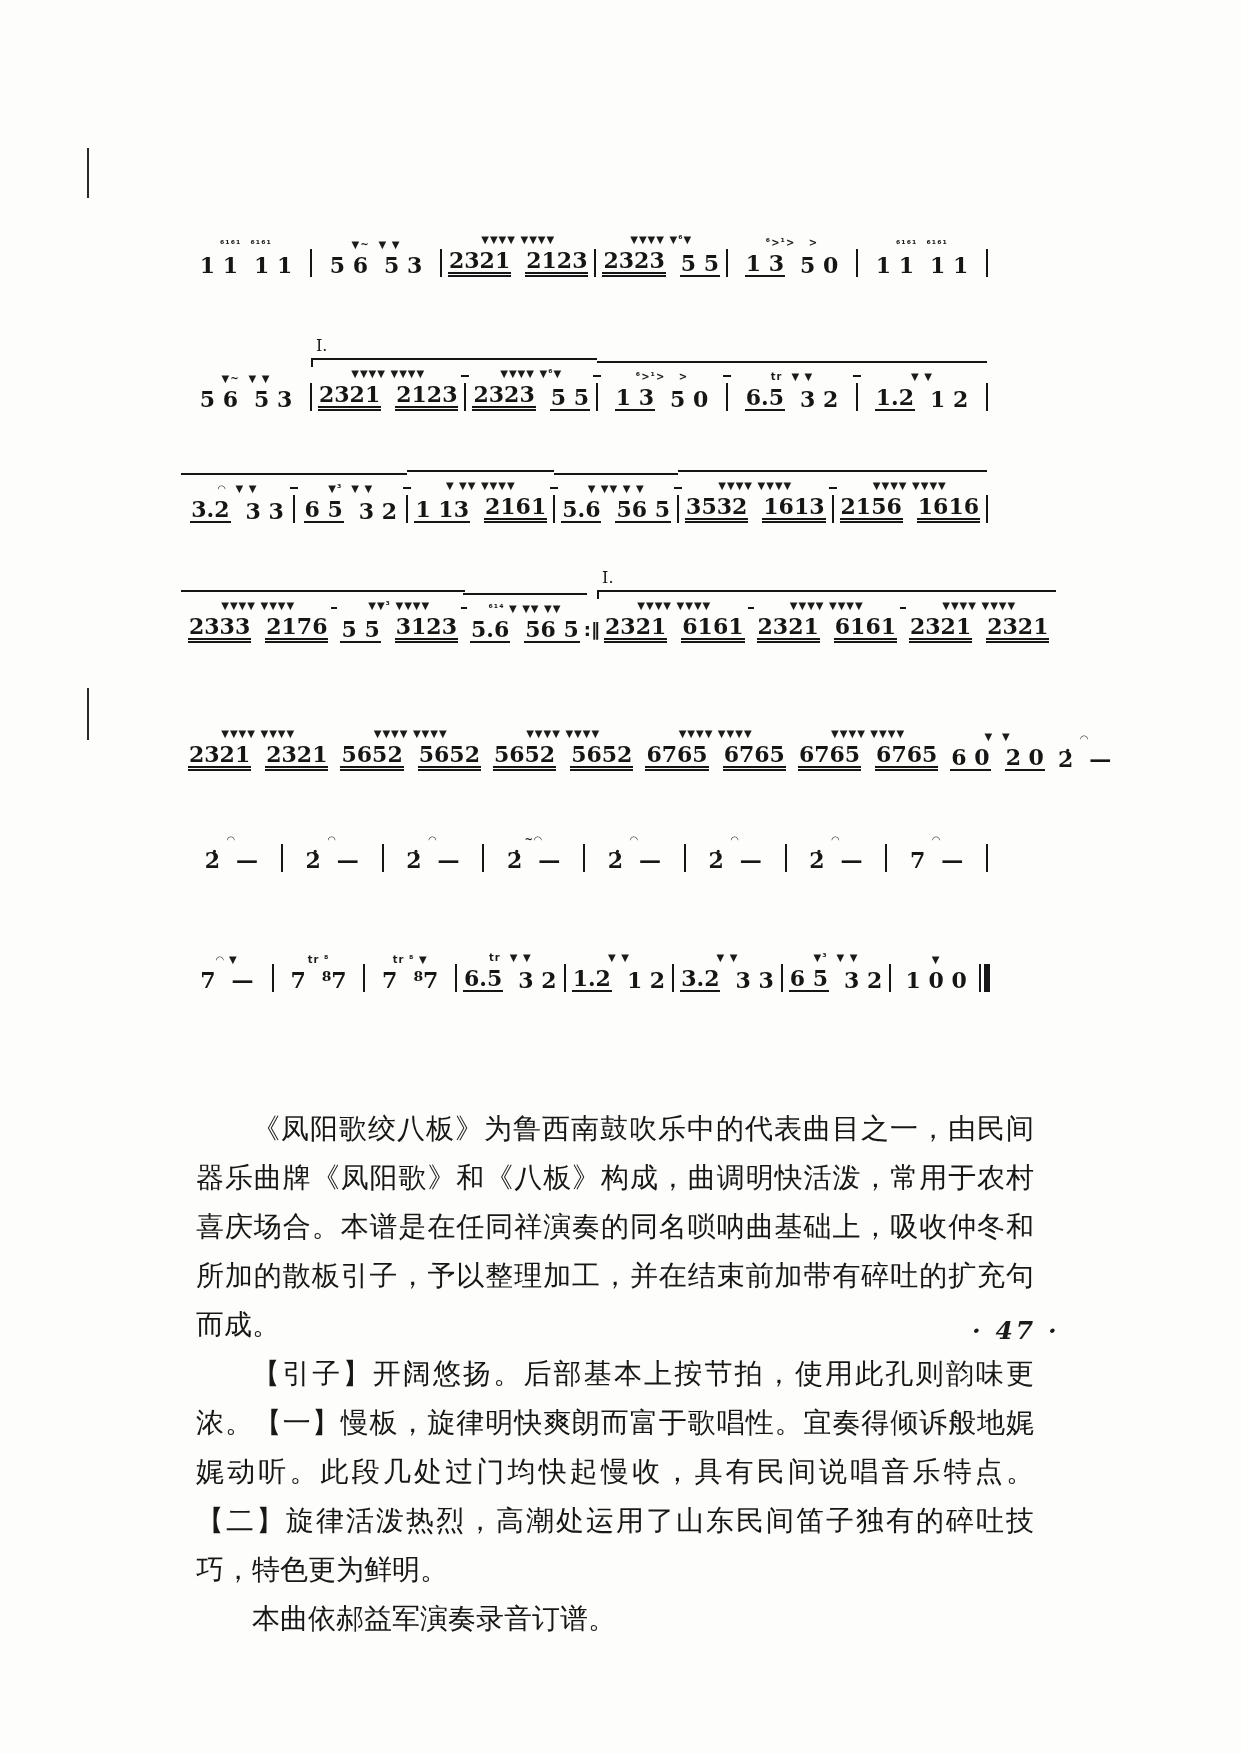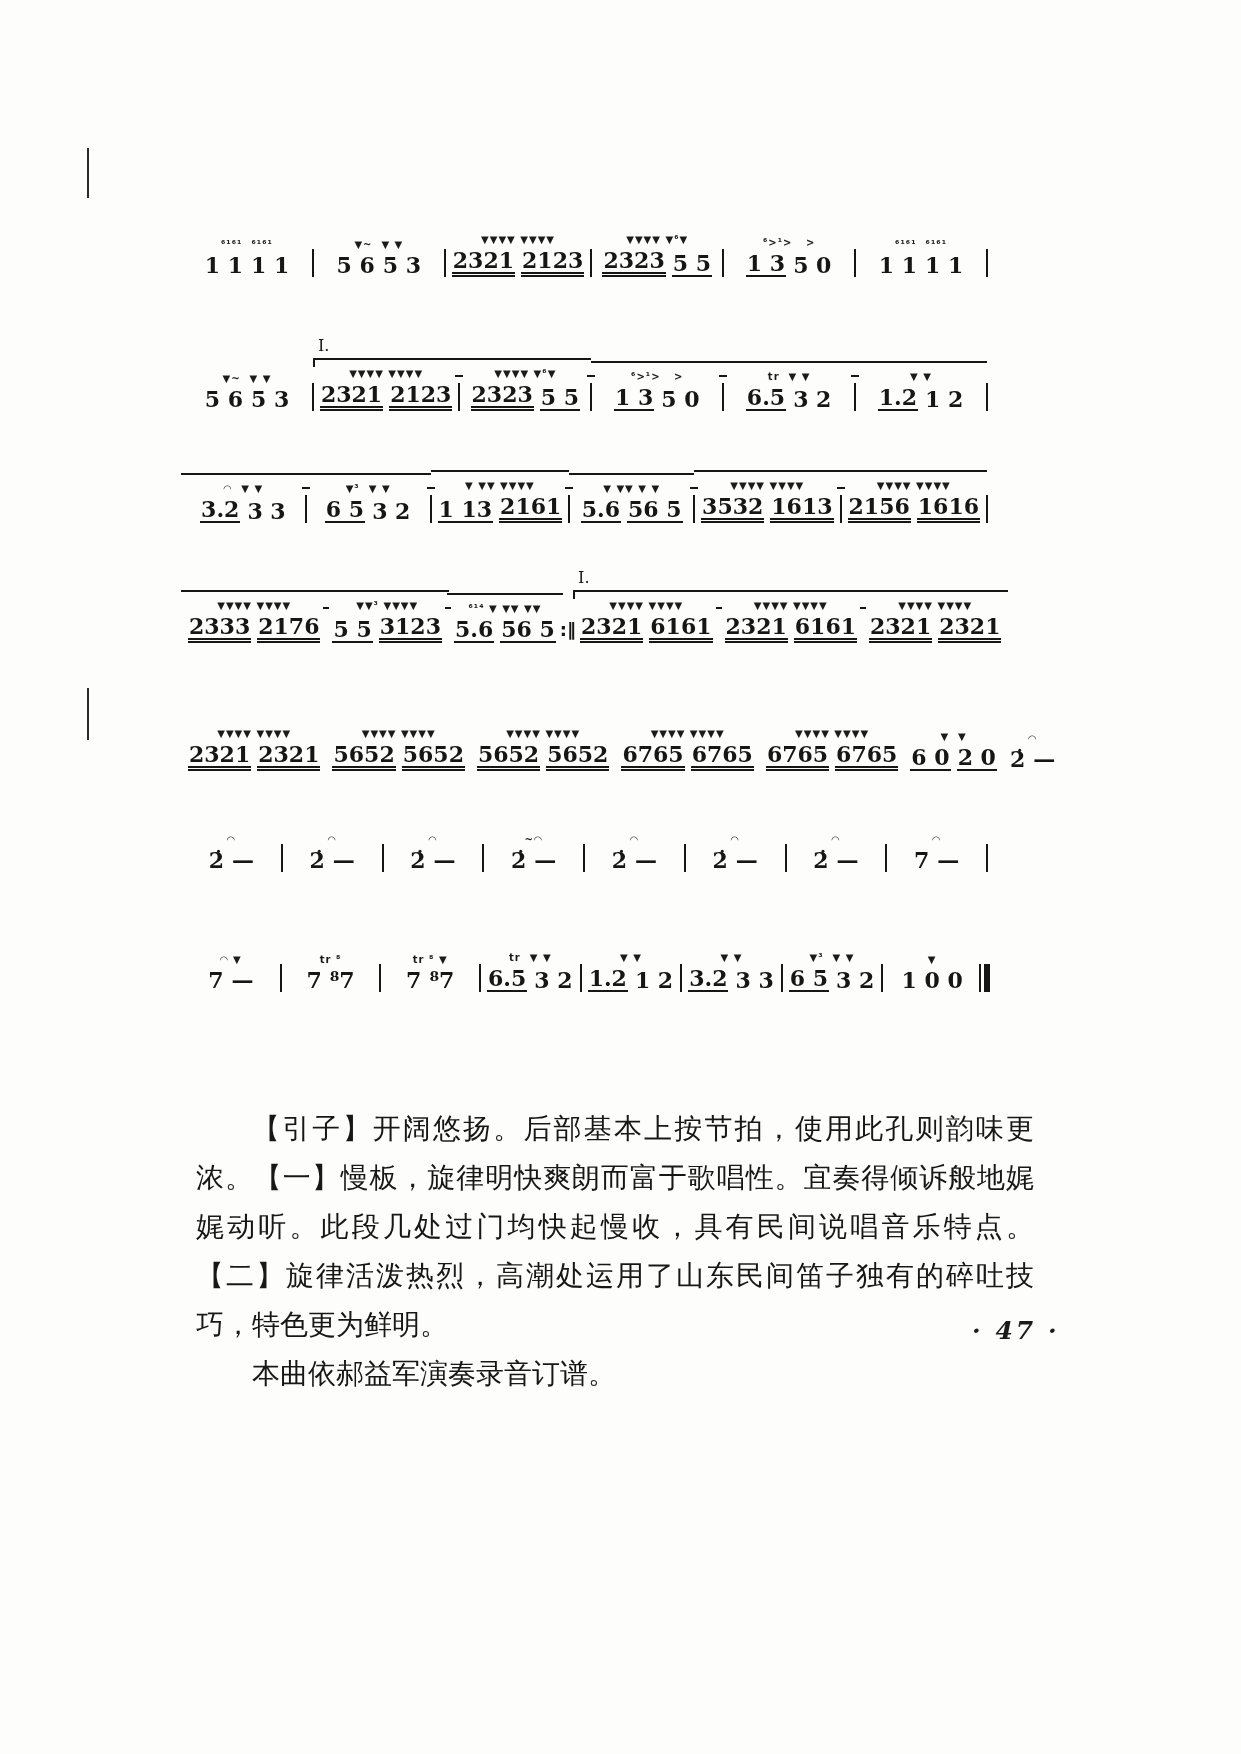--- a/index.html
+++ b/index.html
@@ -5,21 +5,21 @@
   html,body{margin:0;padding:0;background:#9a9a9a;}
   .page{position:relative;width:1241px;height:1754px;margin:0 auto;background:#fdfdfb;color:#161616;overflow:hidden;}
   .margin-mark{position:absolute;left:87px;width:2px;background:#2a2a2a;}
   .mm1{top:148px;height:50px;}
   .mm2{top:688px;height:52px;}
 
   
   .system{position:absolute;left:184px;width:806px;display:flex;align-items:flex-end;}
   .measure{flex:1;display:flex;flex-direction:column;align-items:center;position:relative;padding:0 4px;}
   .top{font-family:"DejaVu Sans",sans-serif;font-weight:700;font-size:10px;height:15px;line-height:15px;white-space:pre;letter-spacing:1px;color:#1b1b1b;}
-  .notes{display:flex;gap:6px;align-items:flex-end;font-family:"DejaVu Serif","Liberation Serif",serif;font-weight:700;font-size:22px;line-height:1.05;padding-top:2px;}
+  .notes{display:flex;gap:14px;align-items:flex-end;font-family:"DejaVu Serif","Liberation Serif",serif;font-weight:700;font-size:22px;line-height:1.05;padding-top:2px;}
   .tk{display:inline-block;padding:0 1px;white-space:pre;}
   .u1{border-bottom:2px solid #161616;}
   .u2{border-bottom:5px double #161616;text-align:right;}
   .bar{width:2px;height:28px;background:#161616;margin:0 2px;align-self:flex-end;position:relative;}
   .bar-rep{align-self:flex-end;position:relative;font-family:"DejaVu Sans",sans-serif;font-weight:700;font-size:18px;line-height:26px;}
   .bar-final{width:9px;height:28px;align-self:flex-end;position:relative;border-left:2px solid #161616;background:linear-gradient(90deg,transparent 0 3px,#161616 3px);}
   .ov::before{content:"";position:absolute;top:-8px;left:-3px;right:-3px;border-top:2px solid #161616;}
   .ovs::after{content:"";position:absolute;top:-8px;left:-3px;width:2px;height:9px;background:#161616;}
   .ov-label{position:absolute;top:-30px;left:2px;font-family:"DejaVu Serif",serif;font-size:16px;font-weight:400;}
 
@@ -423,18 +423,19 @@
           <div class="top">▼</div>
           <div class="notes">
             <span class="tk">1 0 0</span>
           </div>
         </div>
         <div class="bar-final"></div>
       </div>
     </div>
 
   <div class="textblock">
+    <p>《凤阳歌绞八板》为鲁西南鼓吹乐中的代表曲目之一，由民间器乐曲牌《凤阳歌》和《八板》构成，曲调明快活泼，常用于农村喜庆场合。本谱是在任同祥演奏的同名唢呐曲基础上，吸收仲冬和所加的散板引子，予以整理加工，并在结束前加带有碎吐的扩充句而成。</p>
     <p>【引子】开阔悠扬。后部基本上按节拍，使用此孔则韵味更浓。【一】慢板，旋律明快爽朗而富于歌唱性。宜奏得倾诉般地娓娓动听。此段几处过门均快起慢收，具有民间说唱音乐特点。【二】旋律活泼热烈，高潮处运用了山东民间笛子独有的碎吐技巧，特色更为鲜明。</p>
     <p>本曲依郝益军演奏录音订谱。</p>
   </div>
 
   <div class="pagenum">· 47 ·</div>
 </div>
 
 </body></html>

